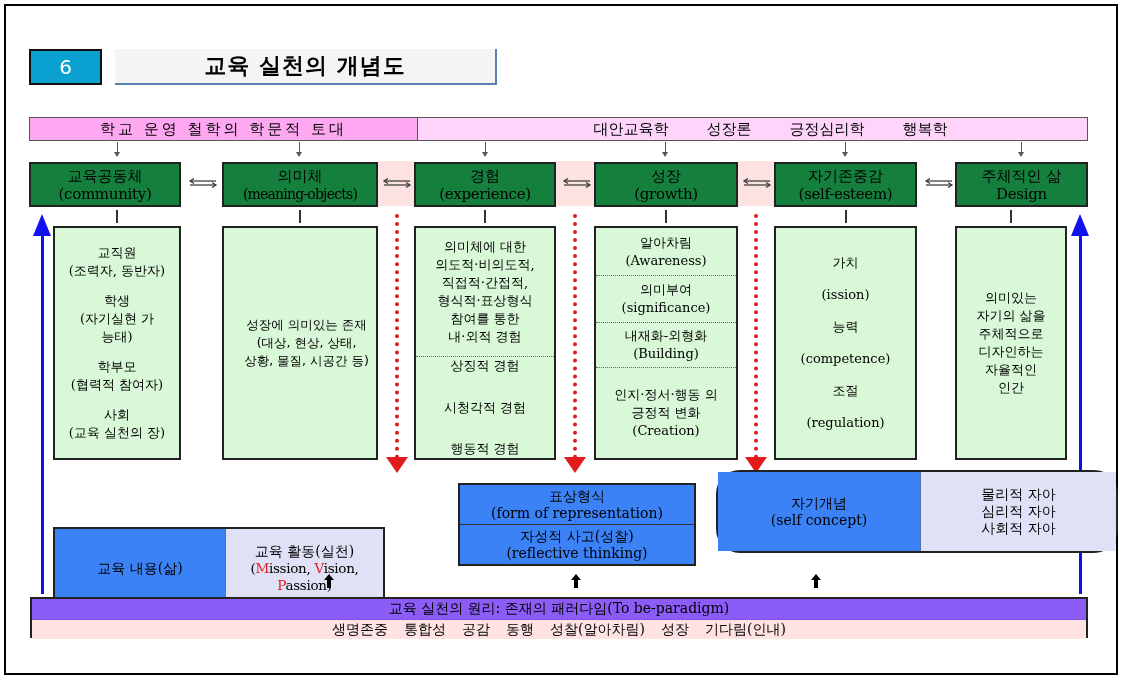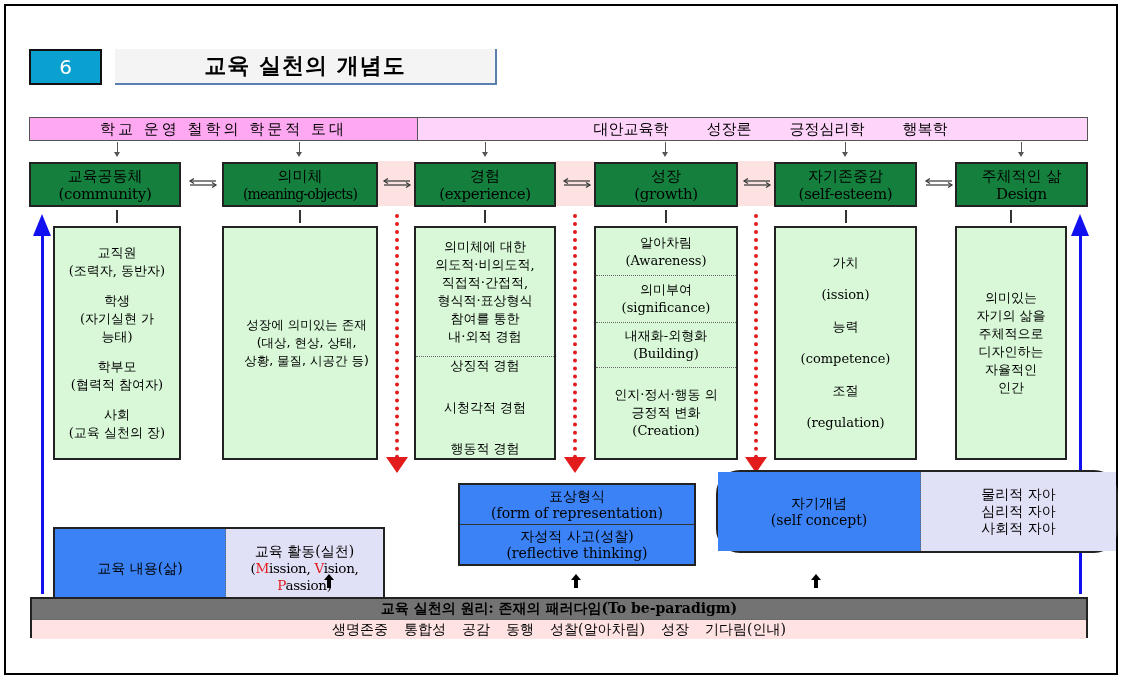--- a/index.html
+++ b/index.html
@@ -42,22 +42,22 @@
   .bottom-box { border: 2px solid #222; display: flex; font-size: 14px; line-height: 17px; text-align: center; }
   .cell { display: flex; flex-direction: column; align-items: center; justify-content: center; }
   .c-dark { background: #3b82f6; }
   .c-light { background: #e0e0f6; }
   .red { color: #e21c1c; }
   .up-small { width: 10px; height: 14px; }
   .blue-line { width: 3px; background: #1010f0; }
   .blue-head { width: 0; height: 0; border-left: 9px solid transparent; border-right: 9px solid transparent;
                border-bottom: 22px solid #1010f0; }
   .principle { left: 30px; top: 597px; width: 1058px; height: 41px; border: 2px solid #222; }
-  .principle .top { height: 20px; background: #737373; border-bottom: 1px dotted #666; display: flex;
-                    align-items: center; justify-content: center; font-size: 14px; font-weight: bold; }
+  .principle .top { height: 20px; background: #8b5cf6; border-bottom: 1px dotted #666; display: flex;
+                    align-items: center; justify-content: center; font-size: 14px; }
   .principle .bot { height: 19px; background: #ffe2e2; display: flex; align-items: center; justify-content: center;
                     font-size: 14px; gap: 16px; }
 </style>
 </head>
 <body>
 
 <div class="frame"></div>
 
 <div class="abs num-badge">6</div>
 <div class="abs title-box">교육 실천의 개념도</div>

